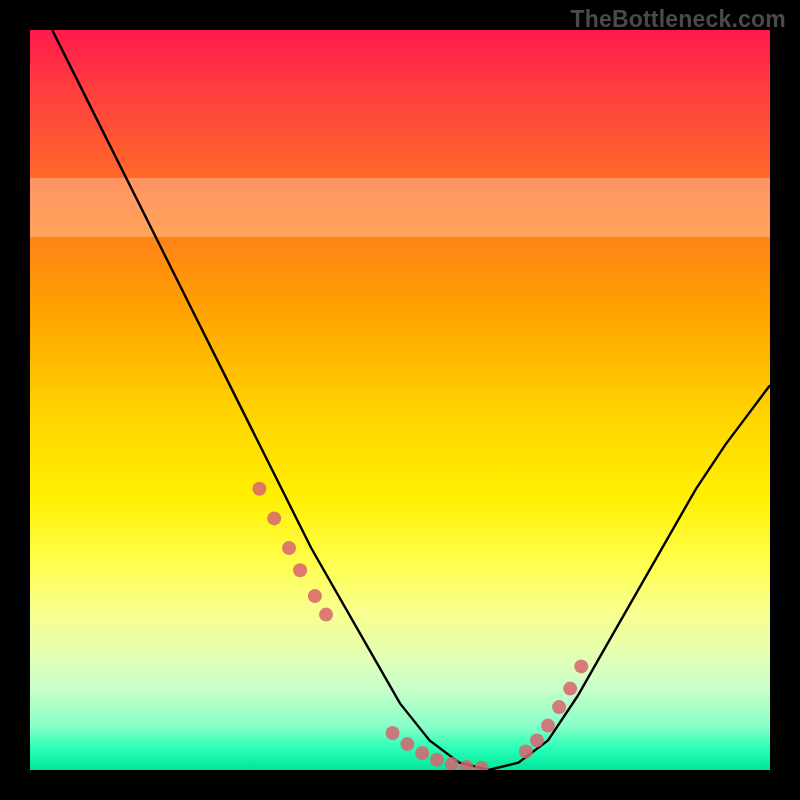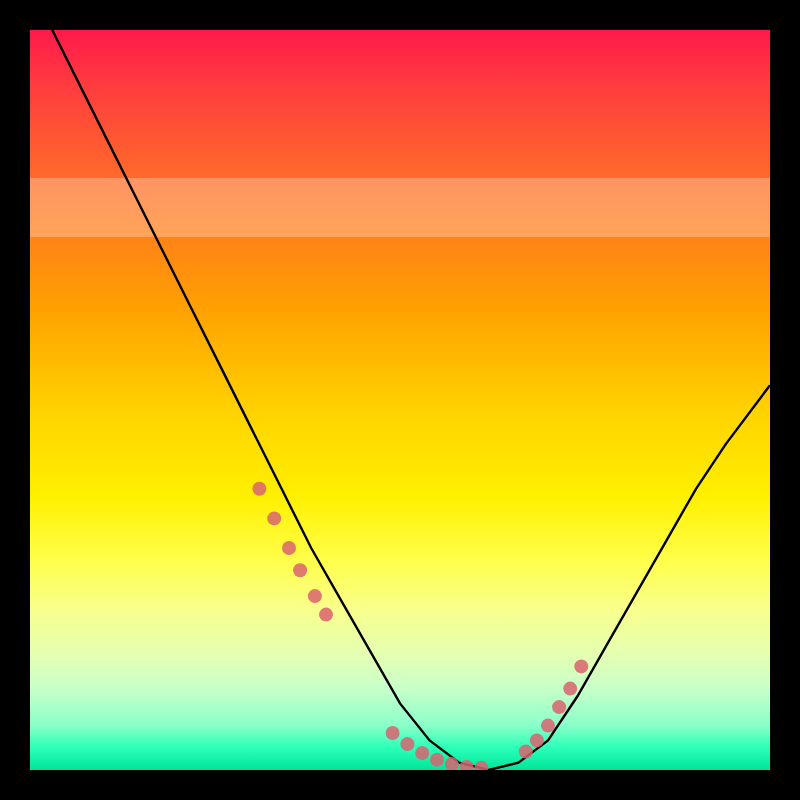--- a/index.html
+++ b/index.html
@@ -94,14 +94,15 @@
           <circle cx="506.90" cy="710.40" r="7" fill="#d9636f" fill-opacity="0.85"></circle>
           <circle cx="518.00" cy="695.60" r="7" fill="#d9636f" fill-opacity="0.85"></circle>
           <circle cx="529.10" cy="677.10" r="7" fill="#d9636f" fill-opacity="0.85"></circle>
           <circle cx="540.20" cy="658.60" r="7" fill="#d9636f" fill-opacity="0.85"></circle>
           <circle cx="551.30" cy="636.40" r="7" fill="#d9636f" fill-opacity="0.85"></circle>
         </g>
     </svg>
 
   </div>
 
+  <div class="watermark">TheBottleneck.com</div>
 
 </div>
 
 </body></html>

